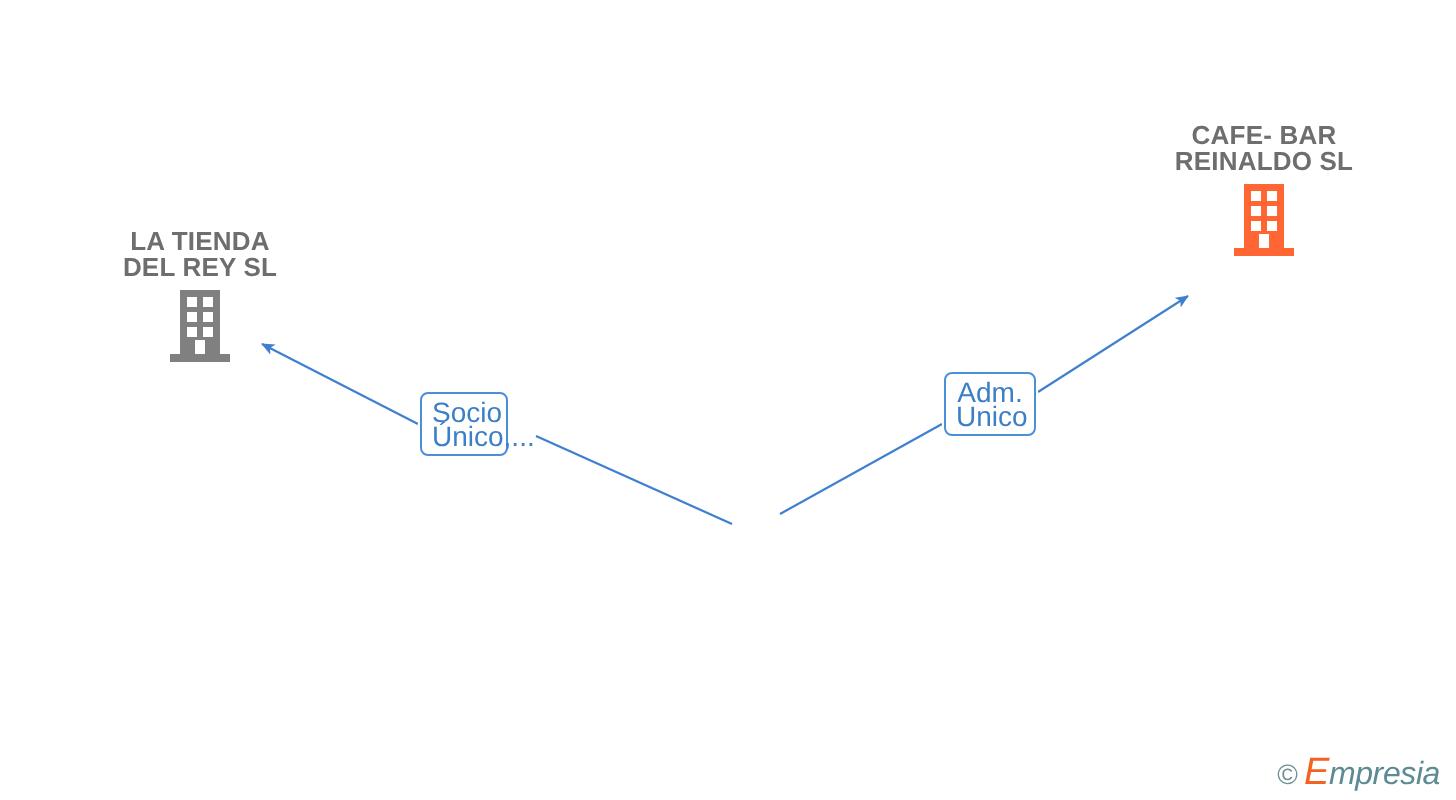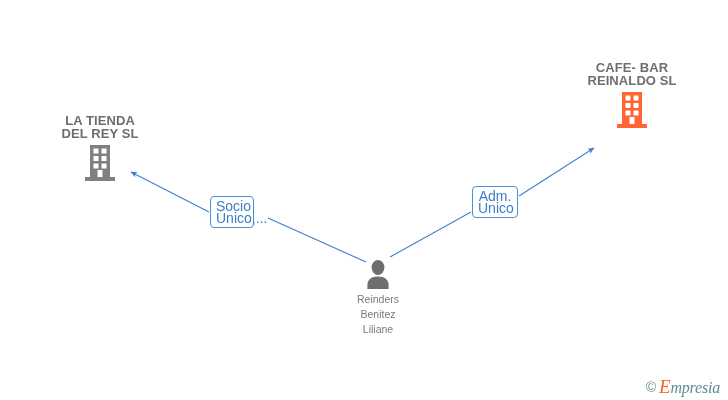--- a/index.html
+++ b/index.html
@@ -86,21 +86,21 @@
     display: flex;
     align-items: center;
     gap: 3px;
   }
   #watermark .copy {
     font-size: 14px;
     color: #6f8f96;
     line-height: 1;
   }
   #watermark .brand {
-    font-family: Liberation Serif, serif;
+    font-family: Liberation Sans, sans-serif;
     font-style: italic;
     font-size: 16px;
     line-height: 1;
     color: #5d8a93;
     letter-spacing: -0.2px;
   }
   #watermark .brand .cap {
     color: #f26322;
     font-size: 19px;
   }
@@ -167,34 +167,20 @@
           <rect x="10.5" y="12" width="5" height="5"></rect>
           <rect x="18.5" y="12" width="5" height="5"></rect>
           <rect x="10.5" y="19.5" width="5" height="5"></rect>
           <rect x="18.5" y="19.5" width="5" height="5"></rect>
           <rect x="14.5" y="26" width="5" height="7"></rect>
         </g>
       </svg>
     </span>
   </div>
 
-  <div class="node" id="node-person">
-    <span class="icon-wrap">
-      <svg width="34" height="30" viewBox="0 0 34 30" xmlns="http://www.w3.org/2000/svg" aria-hidden="true">
-        <g fill="#6e6e6e">
-          <ellipse cx="17" cy="8.5" rx="6.4" ry="7.4"></ellipse>
-          <path d="M17 17.5c-6.6 0-10.6 3.4-10.6 8.3V30h21.2v-4.2c0-4.9-4-8.3-10.6-8.3z"></path>
-        </g>
-      </svg>
-    </span>
-    <div class="spacer-3"></div>
-    <div class="node-name">Reinders
-Benitez
-Liliane</div>
-  </div>
 
   <div class="edge-label" id="label-socio">Socio
 Único,...</div>
 
   <div class="edge-label" id="label-adm">Adm.
 Unico</div>
 
   <div id="watermark">
     <span class="copy">©</span>
     <span class="brand"><span class="cap">E</span><span>mpresia</span></span>

